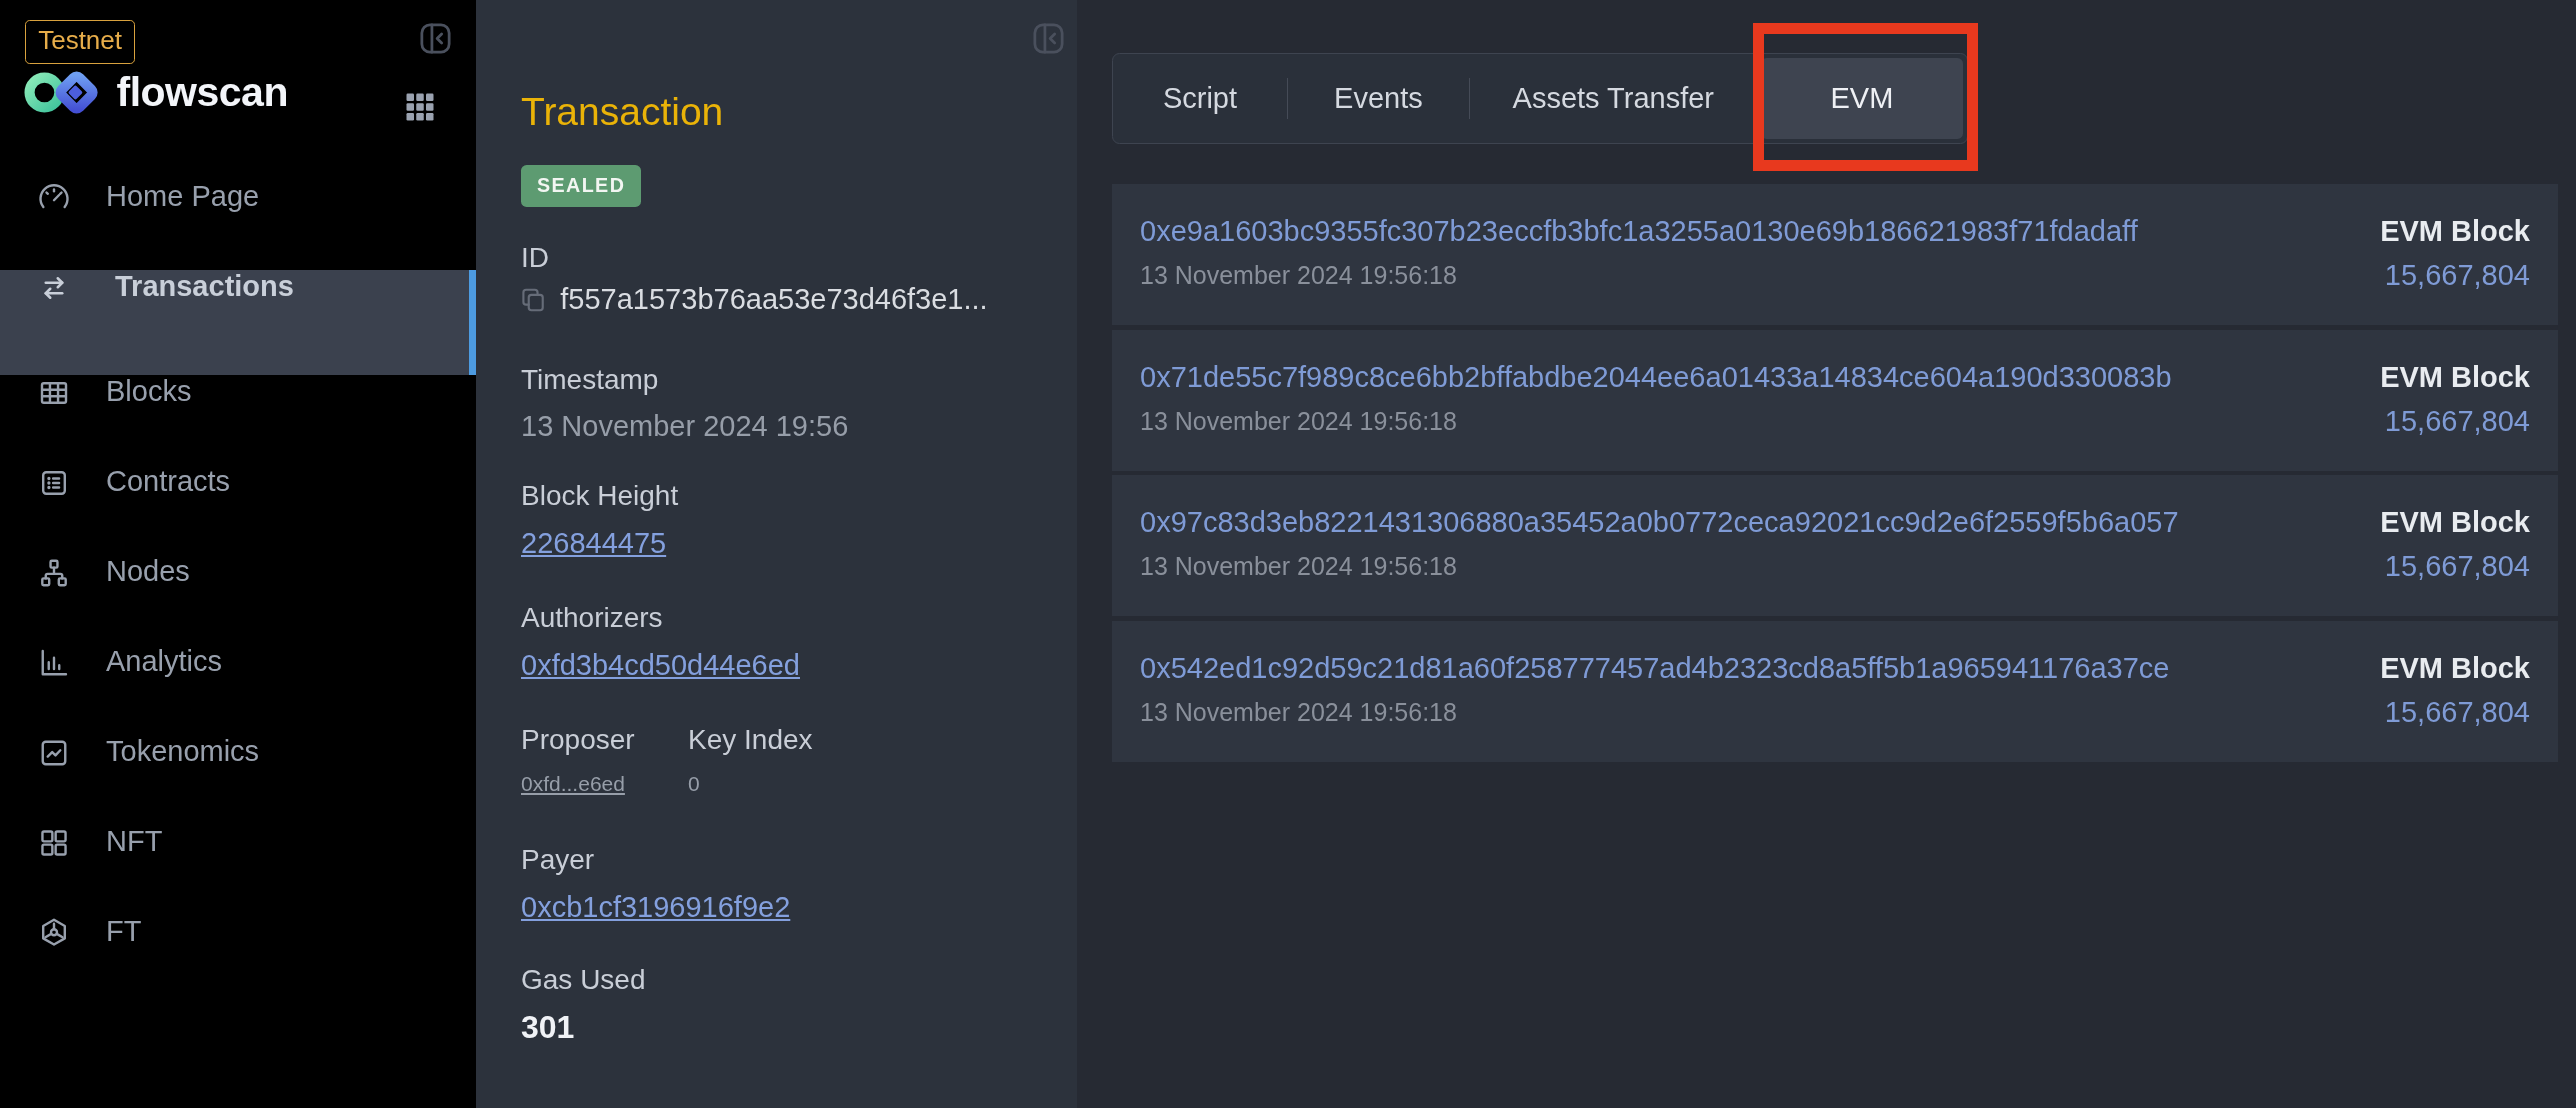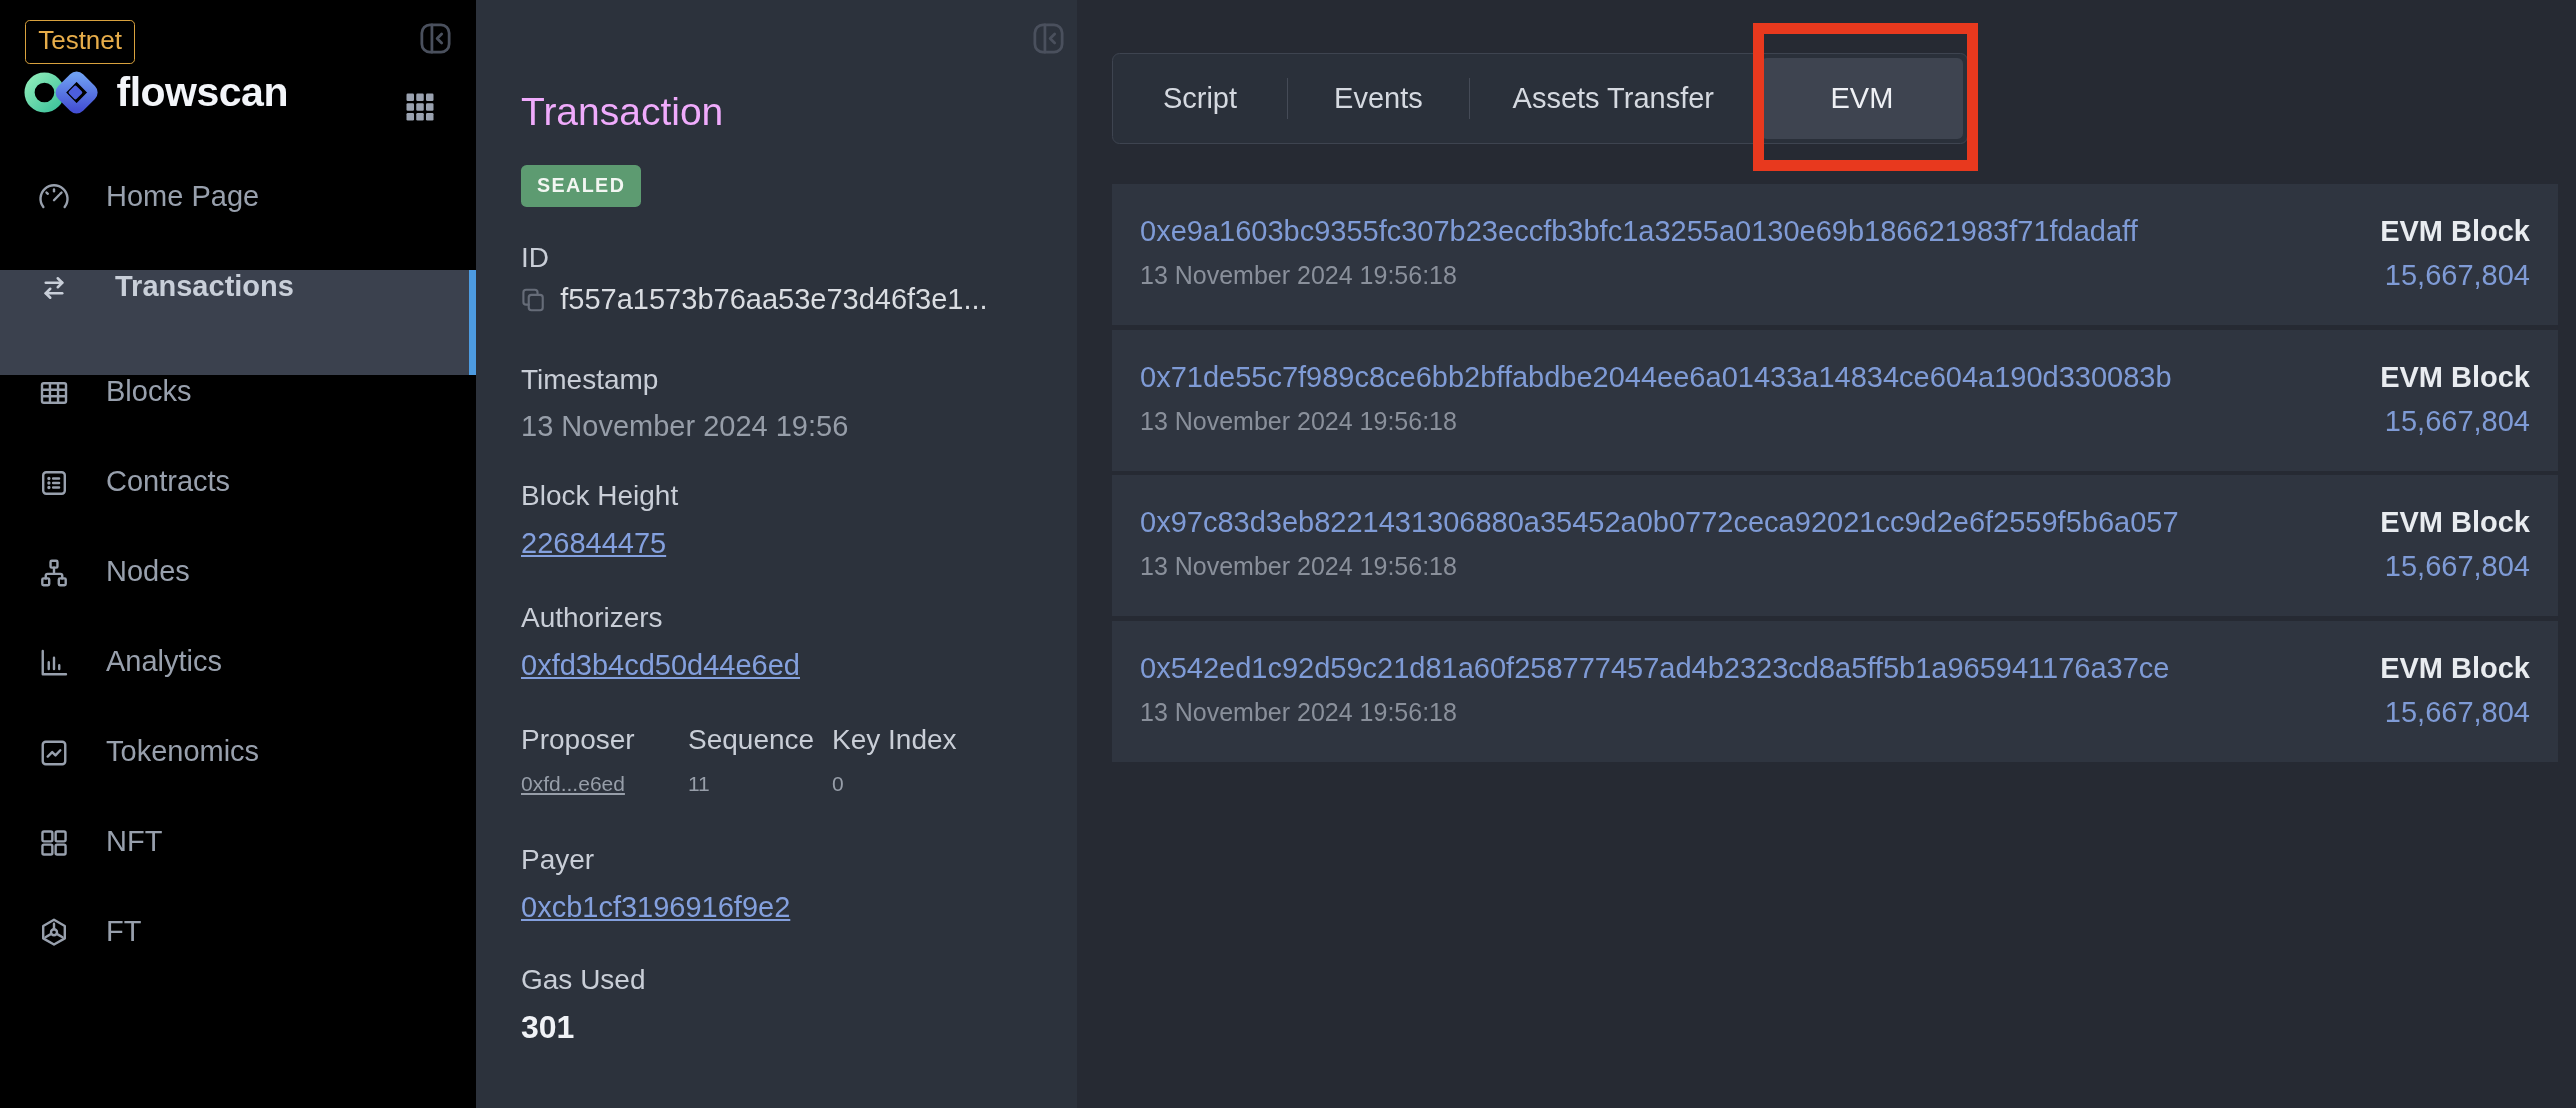--- a/index.html
+++ b/index.html
@@ -32,21 +32,21 @@
     box-shadow:0 5.6px 7.5px rgba(0,0,0,0.25);
     gap:9px;
   }
   .nav-item.selected::after{
     content:"";position:absolute;right:0;top:0;bottom:0;width:7.5px;background:#4d9be1;
   }
 
   
   .mid{position:absolute;left:476px;top:0;width:601px;height:1109px;background:#2c323c;}
   .mid .collapse-btn{right:9.4px;top:19px;position:absolute;}
-  .panel-title{position:absolute;left:45px;top:90px;font-size:39px;color:#f0abfc;}
+  .panel-title{position:absolute;left:45px;top:90px;font-size:39px;color:#eab308;}
   .sealed-badge{
     position:absolute;left:45px;top:165px;background:#5d9b71;color:#f2f6f2;
     font-size:19.7px;font-weight:700;letter-spacing:1.4px;border-radius:5.6px;padding:9.4px 16px;
   }
   .f-label{position:absolute;left:45px;font-size:28px;color:#c9ced7;}
   .f-value{position:absolute;left:45px;font-size:29px;color:#979ea9;}
   .id-row{position:absolute;left:41px;top:283px;display:flex;align-items:center;}
   .copy-btn{color:#666c78;background:none;border:none;padding:0;margin-right:11.3px;cursor:pointer;}
   .id-hash{font-size:29px;color:#dadde2;}
   a.link{color:#84a0de;text-decoration:underline;font-size:29px;cursor:pointer;}
@@ -282,24 +282,20 @@
   <a class="link" style="position:absolute;left:45px;top:527px;">226844475</a>
 
   <div class="f-label" style="top:602px;">Authorizers</div>
   <a class="link" style="position:absolute;left:45px;top:649px;">0xfd3b4cd50d44e6ed</a>
 
   <div class="prop-row">
     <div class="prop-col c1">
       <span class="pl">Proposer</span>
       <a class="link pv">0xfd...e6ed</a>
     </div>
-    <div class="prop-col c2">
-      <span class="pl">Sequence</span>
-      <span class="pv">11</span>
-    </div>
     <div class="prop-col">
       <span class="pl">Key Index</span>
       <span class="pv">0</span>
     </div>
   </div>
 
   <div class="f-label" style="top:844px;">Payer</div>
   <a class="link" style="position:absolute;left:45px;top:891px;">0xcb1cf3196916f9e2</a>
 
   <div class="f-label" style="top:964px;">Gas Used</div>

